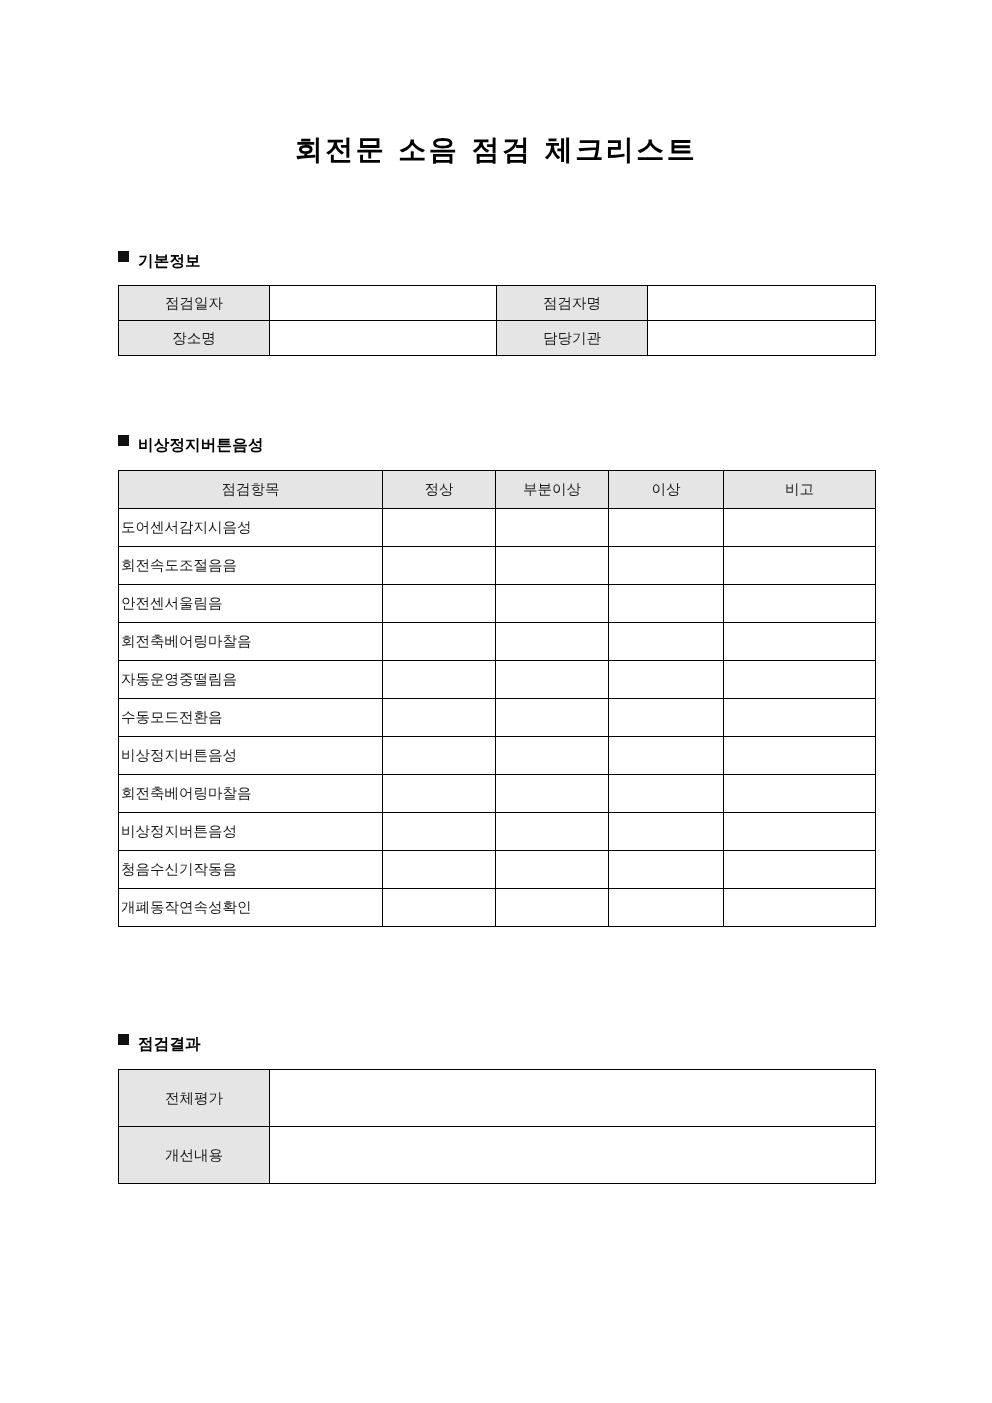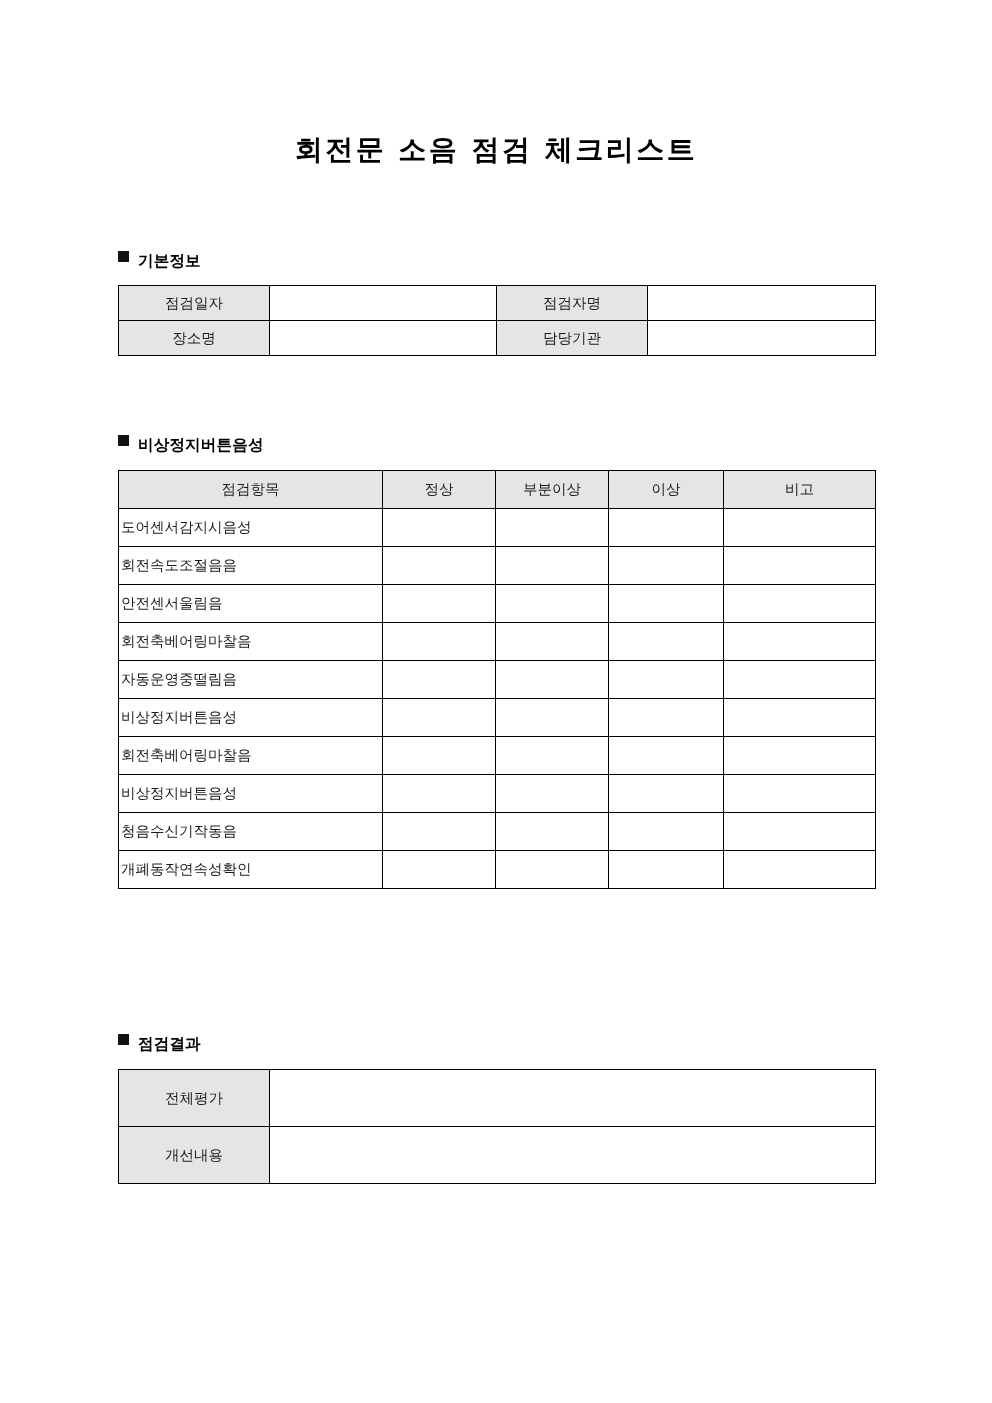--- a/index.html
+++ b/index.html
@@ -195,20 +195,27 @@
           <td class="blank"></td>
         </tr>
         <tr>
           <td class="item-name">자동운영중떨림음</td>
           <td class="blank"></td>
           <td class="blank"></td>
           <td class="blank"></td>
           <td class="blank"></td>
         </tr>
         <tr>
+          <td class="item-name">수동모드전환음</td>
+          <td class="blank"></td>
+          <td class="blank"></td>
+          <td class="blank"></td>
+          <td class="blank"></td>
+        </tr>
+        <tr>
           <td class="item-name">비상정지버튼음성</td>
           <td class="blank"></td>
           <td class="blank"></td>
           <td class="blank"></td>
           <td class="blank"></td>
         </tr>
         <tr>
           <td class="item-name">회전축베어링마찰음</td>
           <td class="blank"></td>
           <td class="blank"></td>

